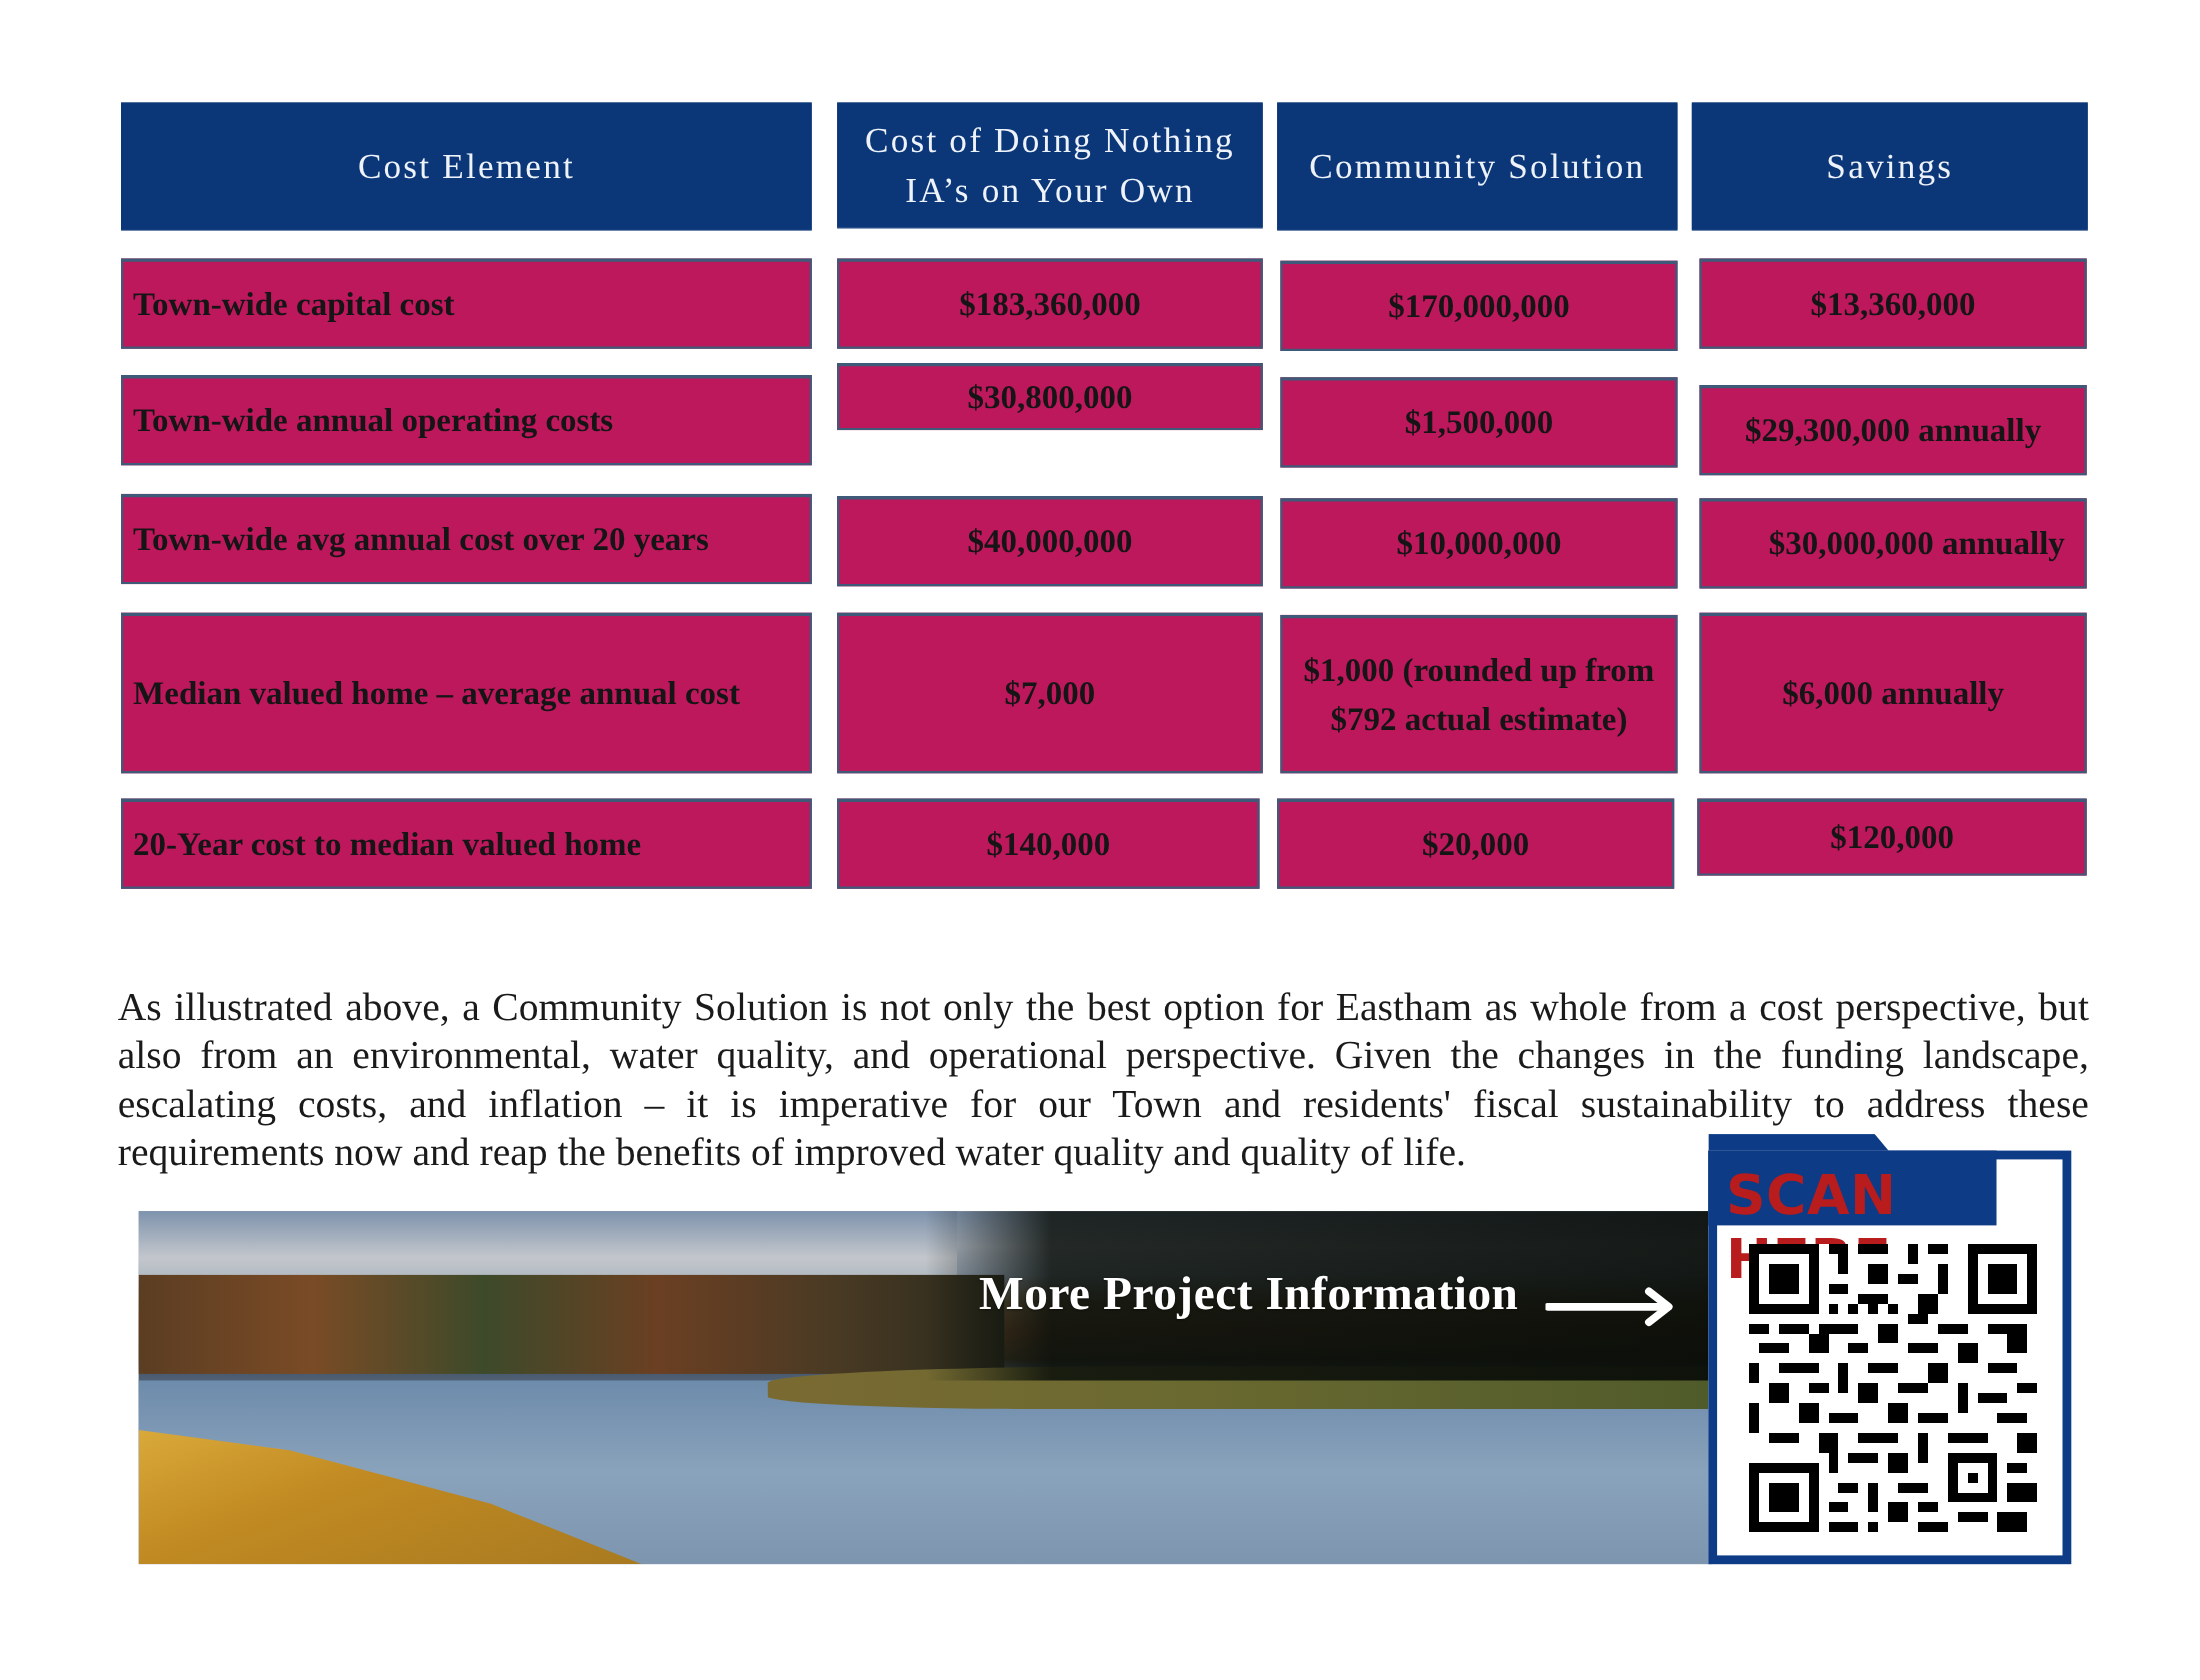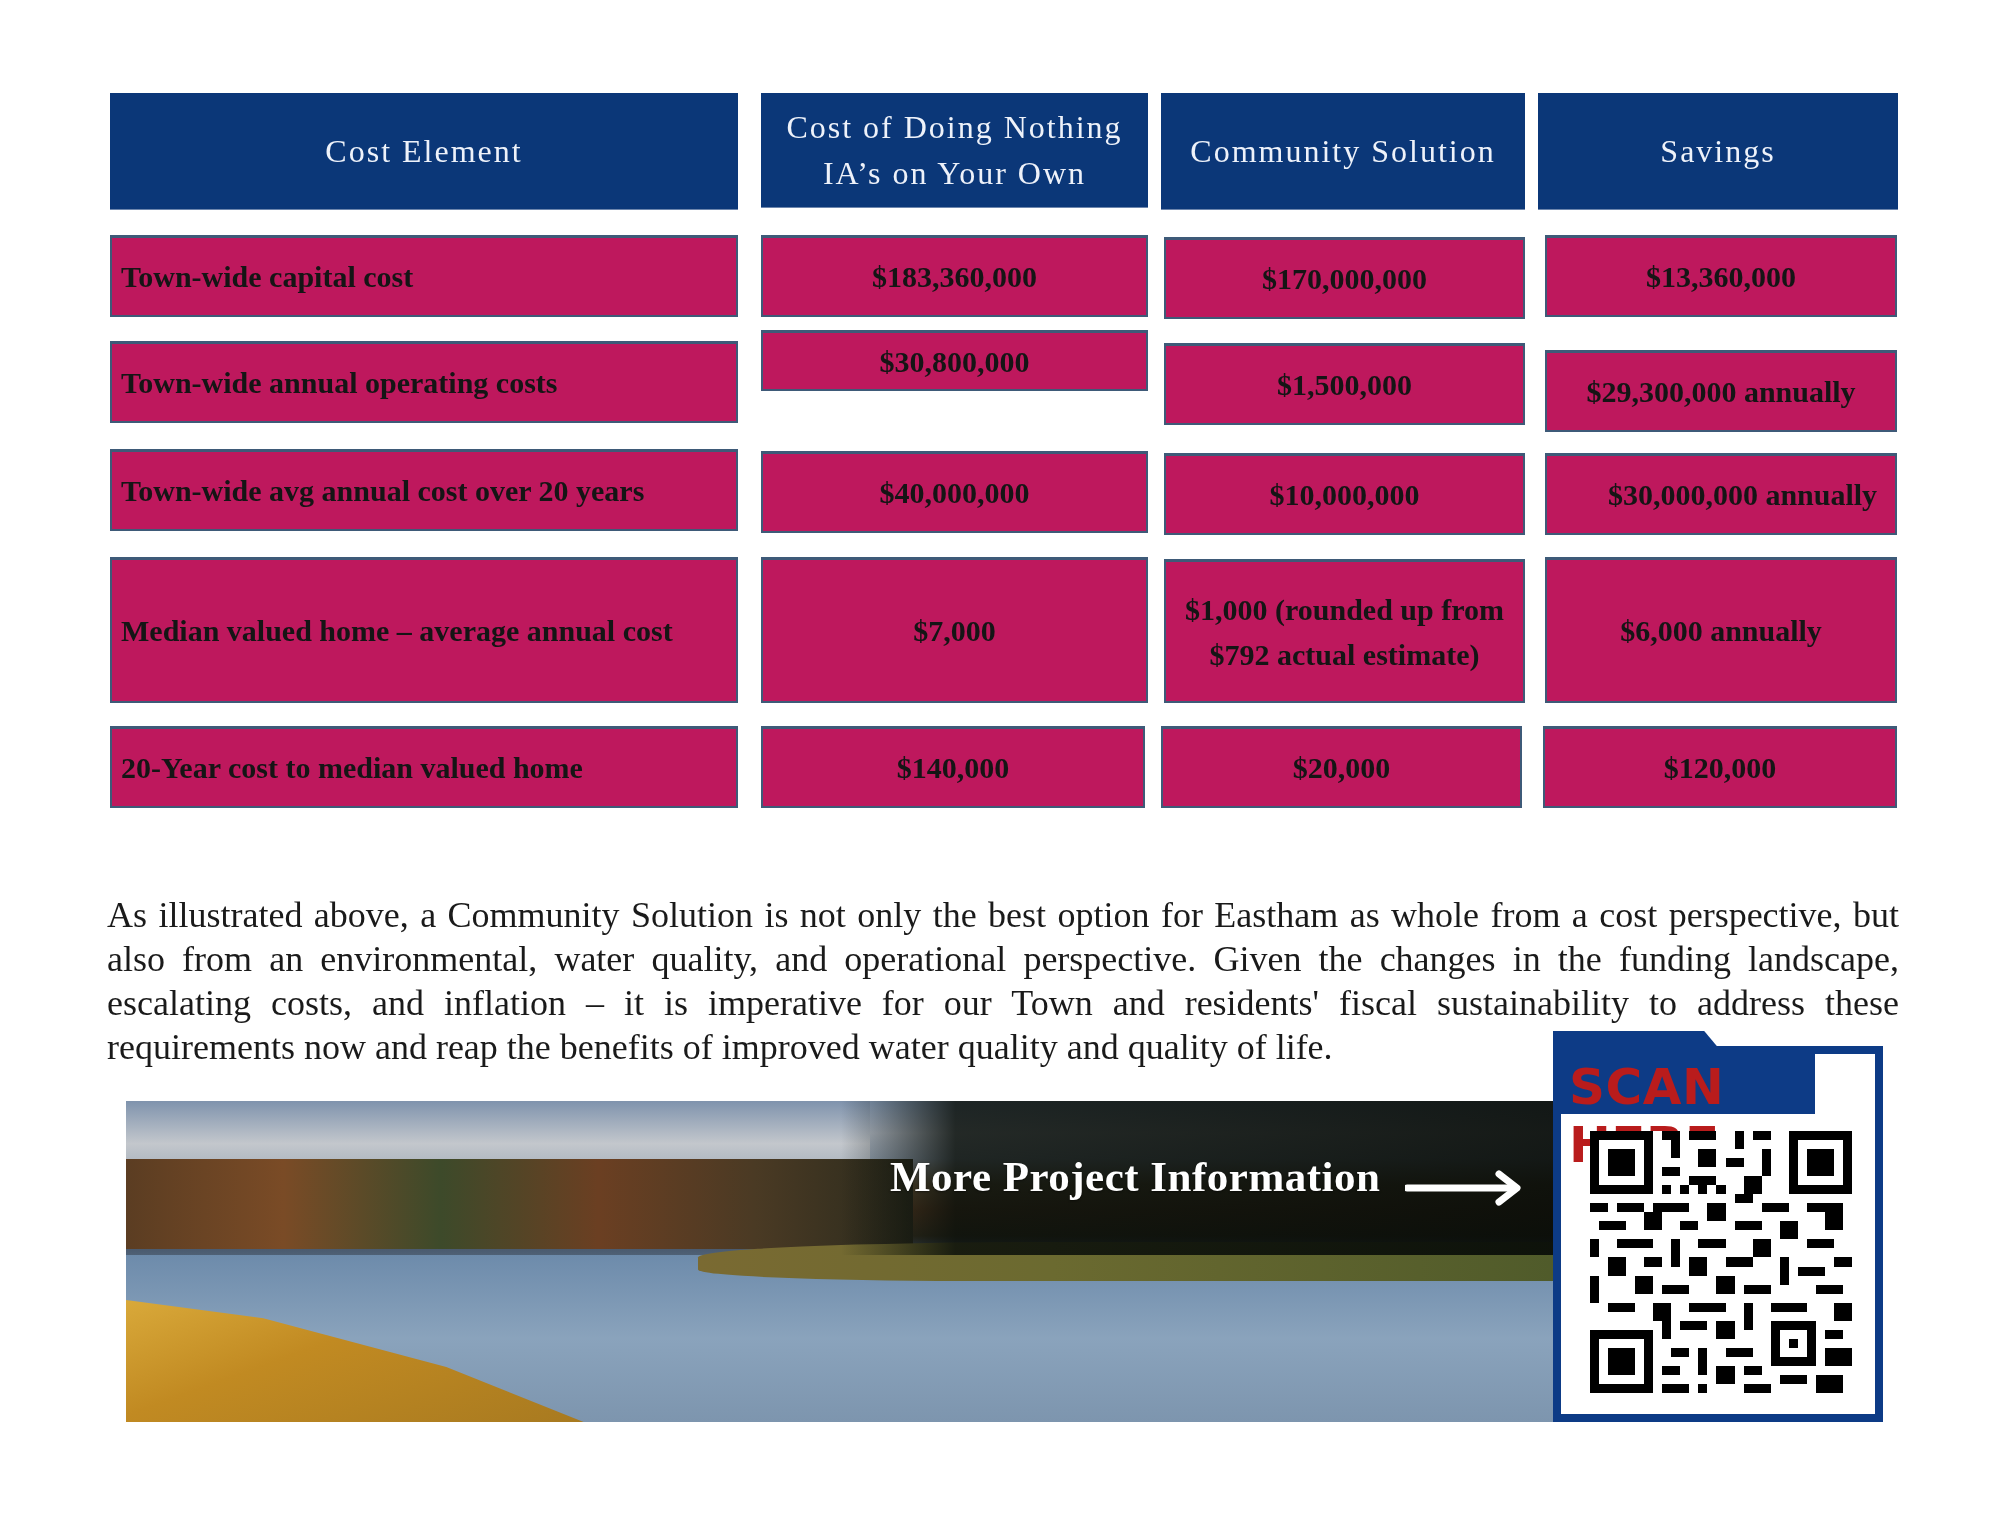--- a/index.html
+++ b/index.html
@@ -114,21 +114,21 @@
 
 <div class="cell left" style="left:110px;top:726px;width:628px;height:82px;">
   <span>20-Year cost to median valued home</span>
   </div>
 <div class="cell" style="left:761px;top:726px;width:384px;height:82px;">
   <span>$140,000</span>
   </div>
 <div class="cell" style="left:1161px;top:726px;width:361px;height:82px;">
   <span>$20,000</span>
   </div>
-<div class="cell" style="left:1543px;top:726px;width:354px;height:82px;">
+<div class="cell" style="left:1543px;top:726px;width:354px;height:70px;">
   <span>$120,000</span>
   </div>
 
 <p class="para">As illustrated above, a Community Solution is not only the best option for Eastham as whole from a cost perspective, but also from an environmental, water quality, and operational perspective. Given the changes in the funding landscape, escalating costs, and inflation – it is imperative for our Town and residents' fiscal sustainability to address these requirements now and reap the benefits of improved water quality and quality of life.</p>
 
 <div class="photo">
   <div class="sky"></div>
   <div class="woods"></div>
   <div class="water"></div>
   <div class="marsh"></div>

